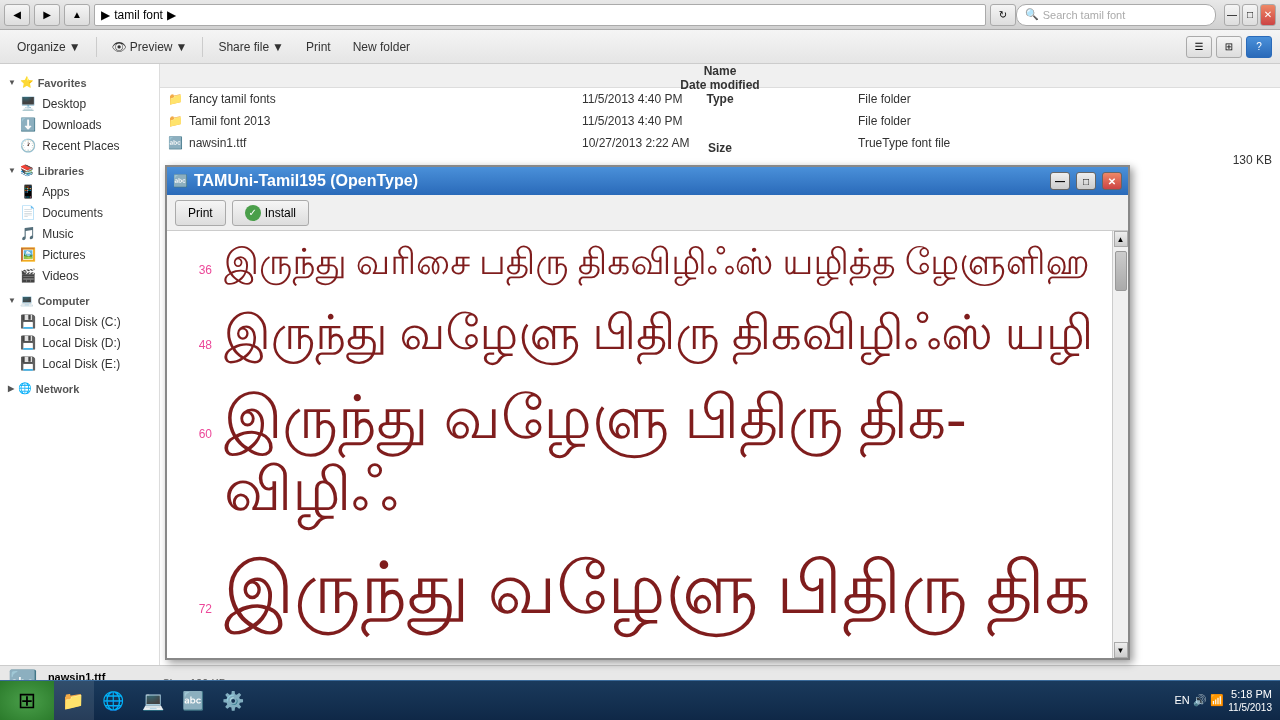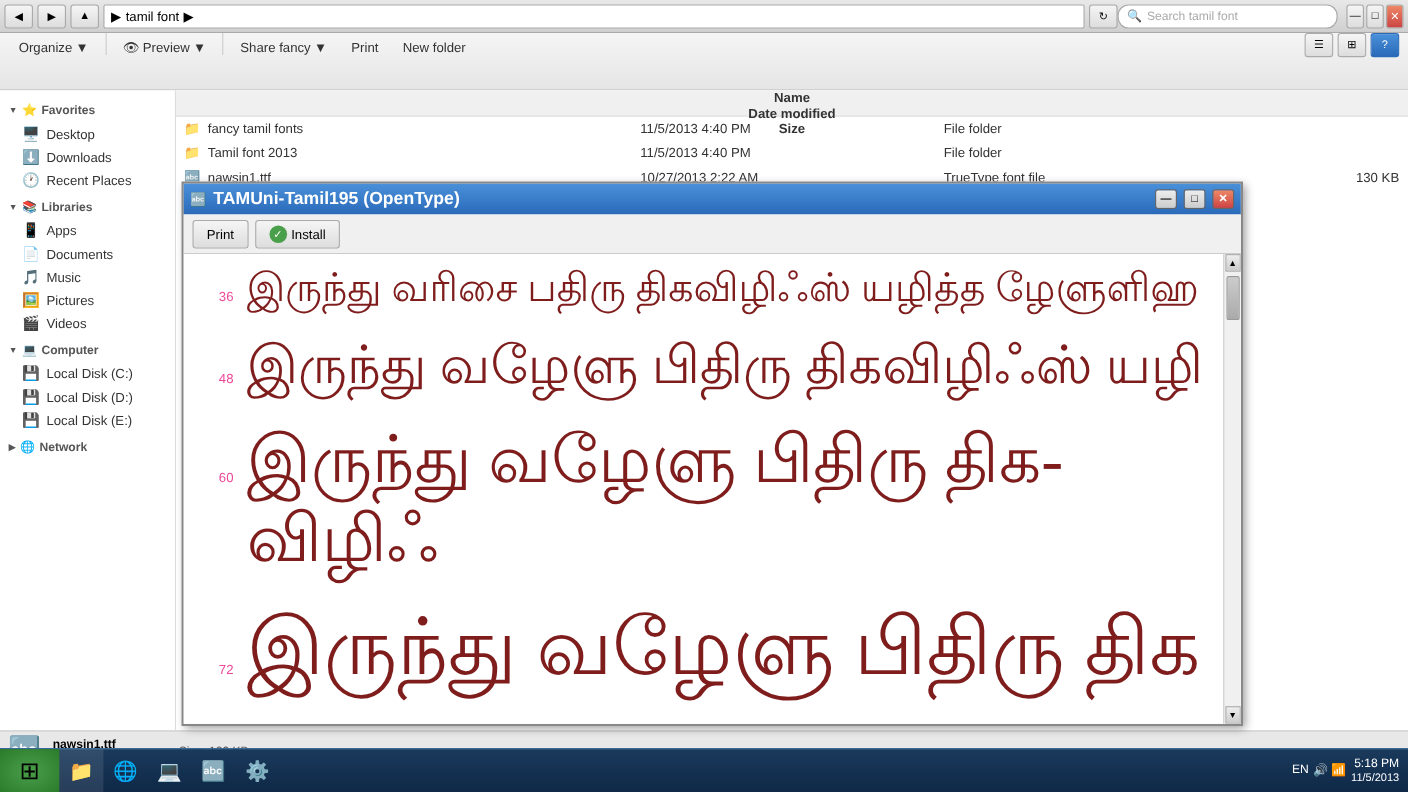--- a/index.html
+++ b/index.html
@@ -16,42 +16,42 @@
     #file-explorer { position: absolute; top: 0; left: 0; width: 1280px; height: 700px; background: #f0f0f0; display: flex; flex-direction: column; }
 
     
     .fe-titlebar { height: 30px; background: linear-gradient(to bottom, #e8e8e8, #d0d0d0); display: flex; align-items: center; padding: 0 4px; border-bottom: 1px solid #aaa; }
     .fe-titlebar-nav { display: flex; align-items: center; flex: 1; gap: 4px; }
     .nav-btn { width: 26px; height: 22px; background: linear-gradient(to bottom, #f5f5f5, #ddd); border: 1px solid #aaa; border-radius: 3px; cursor: pointer; display: flex; align-items: center; justify-content: center; font-size: 10px; }
     .breadcrumb-bar { flex: 1; height: 22px; background: white; border: 1px solid #aaa; border-radius: 2px; display: flex; align-items: center; padding: 0 6px; font-size: 12px; gap: 4px; }
     .search-box { width: 200px; height: 22px; background: white; border: 1px solid #aaa; border-radius: 10px; display: flex; align-items: center; padding: 0 8px; font-size: 11px; color: #888; gap: 4px; }
 
     
-    .fe-toolbar { height: 52px; background: linear-gradient(to bottom, #f5f5f5, #e5e5e5); border-bottom: 1px solid #ccc; display: flex; align-items: flex-start; padding: 0 8px; gap: 4px; }
+    .fe-toolbar { height: 34px; background: linear-gradient(to bottom, #f5f5f5, #e5e5e5); border-bottom: 1px solid #ccc; display: flex; align-items: center; padding: 0 8px; gap: 4px; }
     .toolbar-btn { height: 26px; padding: 0 8px; background: transparent; border: 1px solid transparent; border-radius: 3px; cursor: pointer; display: flex; align-items: center; gap: 3px; font-size: 12px; color: #333; }
     .toolbar-sep { width: 1px; height: 20px; background: #ccc; margin: 0 2px; }
 
     
     .fe-main { display: flex; flex: 1; overflow: hidden; }
 
     
     .fe-sidebar { width: 160px; background: white; border-right: 1px solid #ddd; padding: 8px 0; overflow-y: auto; }
     .sidebar-section { margin-bottom: 4px; }
     .sidebar-header { padding: 4px 8px; font-size: 11px; font-weight: bold; color: #555; display: flex; align-items: center; gap: 4px; cursor: pointer; }
     .sidebar-header .arrow { font-size: 8px; }
     .sidebar-item { padding: 3px 8px 3px 20px; font-size: 12px; color: #333; cursor: pointer; display: flex; align-items: center; gap: 6px; white-space: nowrap; overflow: hidden; }
     .sidebar-icon { font-size: 13px; }
 
     
     .fe-filelist { flex: 1; background: white; overflow: hidden; }
     .file-list-header { display: flex; align-items: center; padding: 0 8px; height: 24px; background: #f0f0f0; border-bottom: 1px solid #ddd; font-size: 12px; font-weight: bold; color: #333; flex-direction: column; }
     .col-name { flex: 3; }
     .col-date { flex: 2; }
     .col-type { flex: 2; }
-    .col-size { flex: 1; text-align: right; }
+    .col-size { flex: 1; text-align: right; margin-top: 35px; }
     .file-row { display: flex; align-items: center; padding: 2px 8px; height: 22px; font-size: 12px; color: #333; cursor: pointer; border-bottom: 1px solid transparent; }
     .file-row .col-name { display: flex; align-items: center; gap: 6px; }
 
     
     #font-preview { position: absolute; top: 165px; left: 165px; width: 965px; height: 495px; background: white; border: 2px solid #888; box-shadow: 3px 3px 8px rgba(0,0,0,0.4); display: flex; flex-direction: column; z-index: 50; }
     .fp-titlebar { height: 28px; background: linear-gradient(to bottom, #4a90d9, #2a6ab9); display: flex; align-items: center; padding: 0 6px; gap: 6px; user-select: none; }
     .fp-title-icon { font-size: 12px; color: white; }
     .fp-title-text { flex: 1; font-size: 16px; color: white; font-weight: bold; }
     .fp-win-btn { width: 20px; height: 18px; border-radius: 3px; border: 1px solid #666; cursor: pointer; display: flex; align-items: center; justify-content: center; font-size: 10px; font-weight: bold; }
     .fp-win-min { background: linear-gradient(to bottom, #eee, #ccc); }
@@ -110,21 +110,21 @@
       <span>▼</span>
     </button>
     <div class="toolbar-sep"></div>
     <button class="toolbar-btn">
       <span>👁</span>
       <span>Preview</span>
       <span>▼</span>
     </button>
     <div class="toolbar-sep"></div>
     <button class="toolbar-btn">
-      <span>Share fancy</span>
+      <span>Share file</span>
       <span>▼</span>
     </button>
     <button class="toolbar-btn">
       <span>Print</span>
     </button>
     <button class="toolbar-btn">
       <span>New folder</span>
     </button>
     <div style="margin-left:auto; display:flex; gap:4px;">
       <button class="nav-btn">☰</button>
@@ -211,20 +211,21 @@
           <span>🌐</span>
           <span>Network</span>
         </div>
       </div>
     </div>
 
     <div class="fe-filelist">
       <div class="file-list-header">
         <div class="col-name">Name</div>
         <div class="col-date">Date modified</div>
+        <div class="col-type">Type</div>
         <div class="col-size">Size</div>
       </div>
 
       <div class="file-row">
         <div class="col-name">
           <span>📁</span>
           <span>fancy tamil fonts</span>
         </div>
         <div class="col-date">11/5/2013 4:40 PM</div>
         <div class="col-type">File folder</div>

